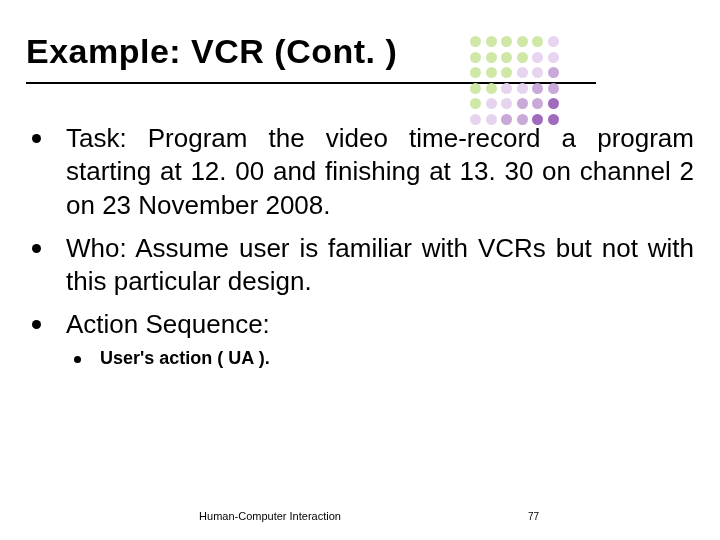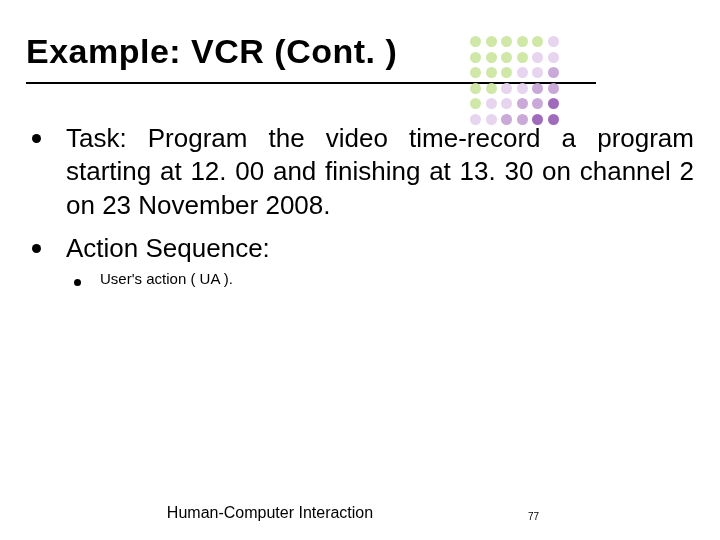--- a/index.html
+++ b/index.html
@@ -82,41 +82,42 @@
   }
   ul.sub {
     margin: 4px 0 0 0;
     padding: 0;
     list-style: none;
   }
   ul.sub > li {
     position: relative;
     padding-left: 34px;
     margin-bottom: 4px;
-    font-size: 15px;
+    font-size: 18px;
     line-height: 1.35;
     text-align: left;
+    font-weight: bold;
   }
   ul.sub > li::before {
     content: "";
     position: absolute;
     left: 8px;
     top: 10px;
     width: 7px;
     height: 7px;
     background: #000;
     border-radius: 50%;
   }
   .footer-left {
     position: absolute;
     left: 0;
     bottom: 18px;
     width: 540px;
     text-align: center;
-    font-size: 16px;
+    font-size: 11px;
     color: #000;
   }
   .footer-num {
     position: absolute;
     left: 528px;
     bottom: 18px;
     font-size: 10px;
     color: #000;
   }
 </style>
@@ -166,20 +167,23 @@
       <div style="background: rgb(160, 107, 189);"></div>
       <div style="background: rgb(160, 107, 189);"></div>
     </div>
 
   <div class="body">
     <ul class="top">
       <li>
         <span>Task: Program the video time-record a program starting at 12. 00 and finishing at 13. 30 on channel 2 on 23 November 2008.</span>
       </li>
       <li>
+        <span>Who: Assume user is familiar with VCRs but not with this particular design.</span>
+      </li>
+      <li>
         <span>Action Sequence:</span>
         <ul class="sub">
           <li>
             <span>User's action ( UA ).</span>
           </li>
         </ul>
       </li>
     </ul>
   </div>
 

